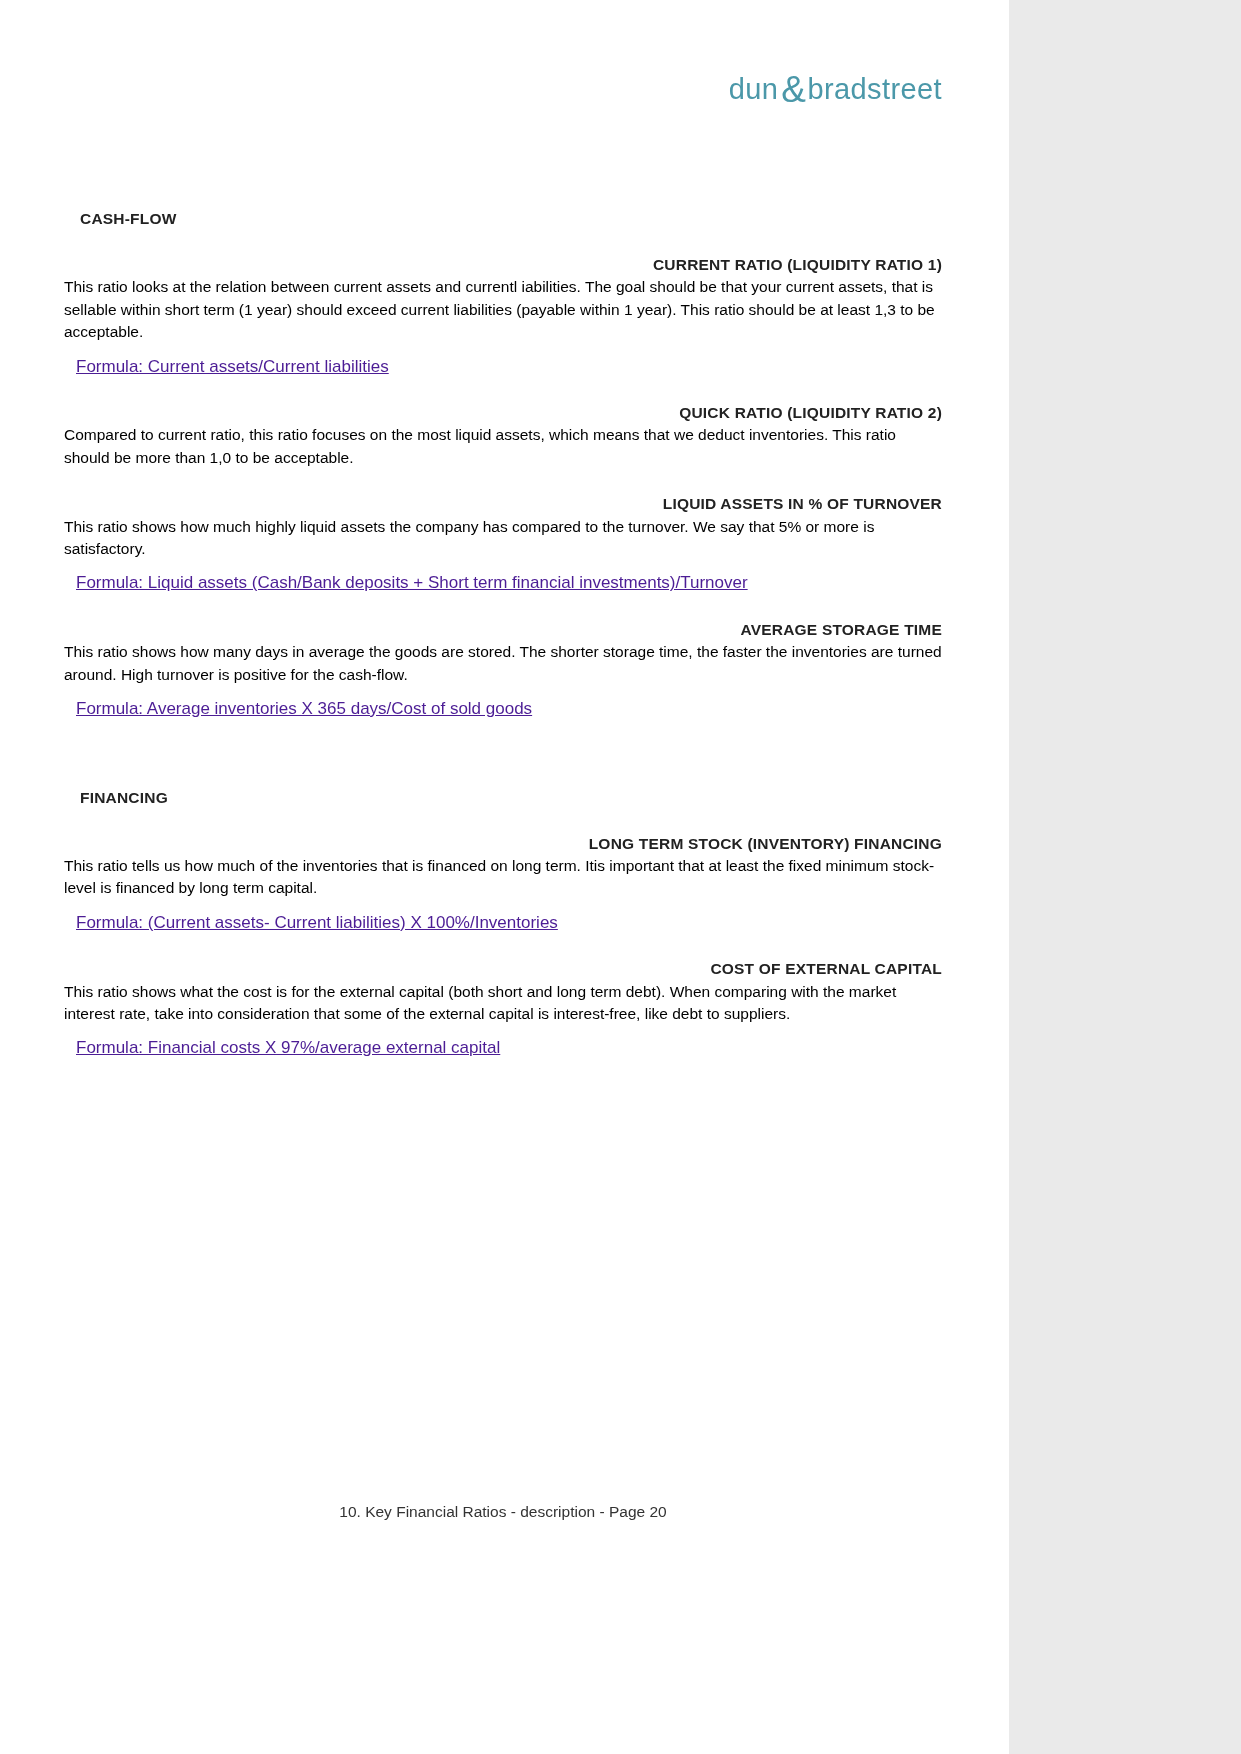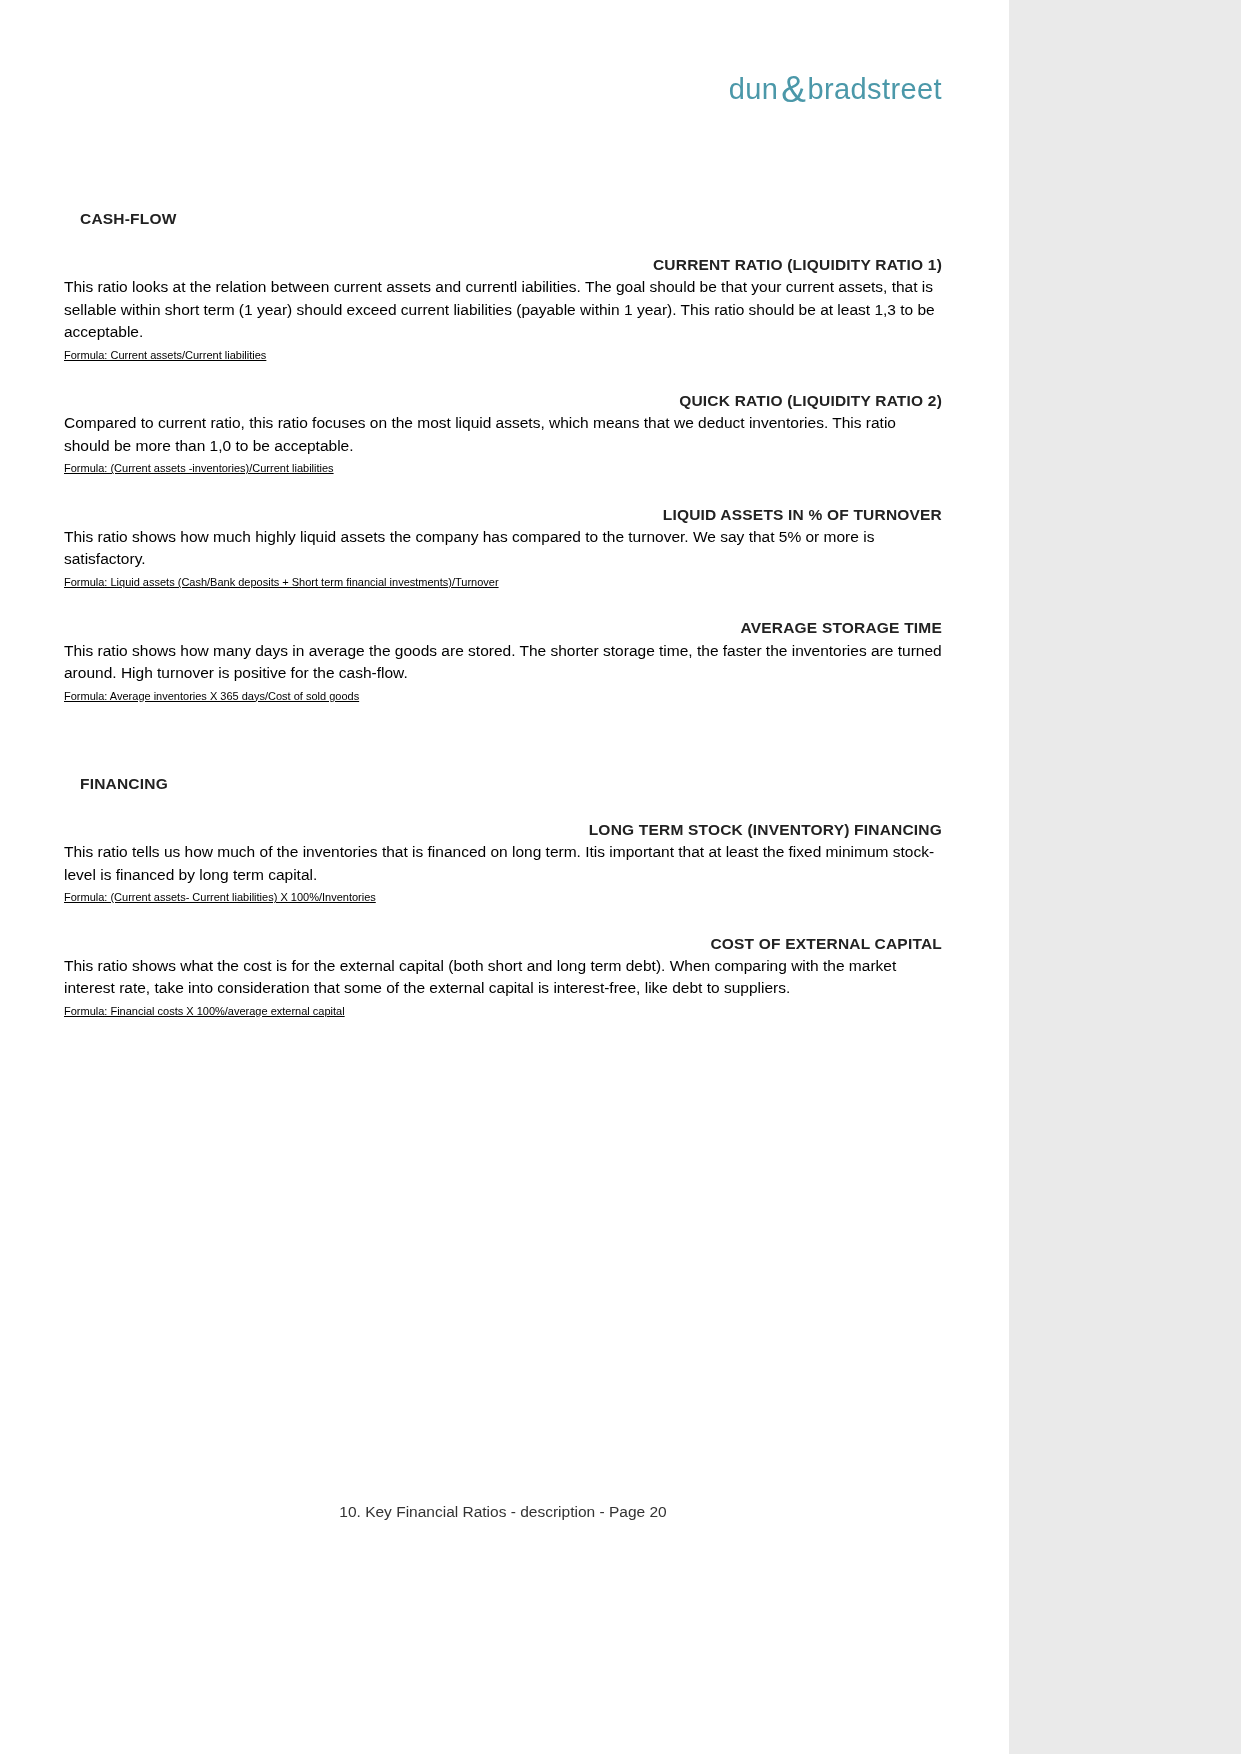--- a/index.html
+++ b/index.html
@@ -73,24 +73,24 @@
     letter-spacing: 0.2px;
     text-align: right;
   }
   .item-body {
     font-size: 15.5px;
     line-height: 22.4px;
     margin: 0;
     color: #000000;
   }
   .item-formula {
-    font-size: 11px;
+    font-size: 17px;
     line-height: 22.4px;
-    margin: 0;
-    color: #000000;
+    margin: 12px;
+    color: #4c1d95;
     text-decoration: underline;
   }
   .footer {
     position: absolute;
     top: 1503px;
     left: 64px;
     width: 878px;
     text-align: center;
     font-size: 15.5px;
     color: #333333;
@@ -112,21 +112,20 @@
 
       <div class="ratio-item">
         <h3 class="item-title">CURRENT RATIO (LIQUIDITY RATIO 1)</h3>
         <p class="item-body">This ratio looks at the relation between current assets and currentl iabilities. The goal should be that your current assets, that is sellable within short term (1 year) should exceed current liabilities (payable within 1 year). This ratio should be at least 1,3 to be acceptable.</p>
         <p class="item-formula">Formula: Current assets/Current liabilities</p>
       </div>
 
       <div class="ratio-item">
         <h3 class="item-title">QUICK RATIO (LIQUIDITY RATIO 2)</h3>
         <p class="item-body">Compared to current ratio, this ratio focuses on the most liquid assets, which means that we deduct inventories. This ratio should be more than 1,0 to be acceptable.</p>
-        <p class="item-formula">Formula: (Current assets -inventories)/Current liabilities</p>
       </div>
 
       <div class="ratio-item">
         <h3 class="item-title">LIQUID ASSETS IN % OF TURNOVER</h3>
         <p class="item-body">This ratio shows how much highly liquid assets the company has compared to the turnover. We say that 5% or more is satisfactory.</p>
         <p class="item-formula">Formula: Liquid assets (Cash/Bank deposits + Short term financial investments)/Turnover</p>
       </div>
 
       <div class="ratio-item">
         <h3 class="item-title">AVERAGE STORAGE TIME</h3>
@@ -138,21 +137,21 @@
 
       <div class="ratio-item">
         <h3 class="item-title">LONG TERM STOCK (INVENTORY) FINANCING</h3>
         <p class="item-body">This ratio tells us how much of the inventories that is financed on long term. Itis important that at least the fixed minimum stock-level is financed by long term capital.</p>
         <p class="item-formula">Formula: (Current assets- Current liabilities) X 100%/Inventories</p>
       </div>
 
       <div class="ratio-item">
         <h3 class="item-title">COST OF EXTERNAL CAPITAL</h3>
         <p class="item-body">This ratio shows what the cost is for the external capital (both short and long term debt). When comparing with the market interest rate, take into consideration that some of the external capital is interest-free, like debt to suppliers.</p>
-        <p class="item-formula">Formula: Financial costs X 100%/average external capital</p>
+        <p class="item-formula">Formula: Financial costs X 97%/average external capital</p>
       </div>
 
     </div>
   </div>
 
   <div class="footer">10. Key Financial Ratios - description - Page 20</div>
 </div>
 
 <div class="viewer-gutter"></div>
 

